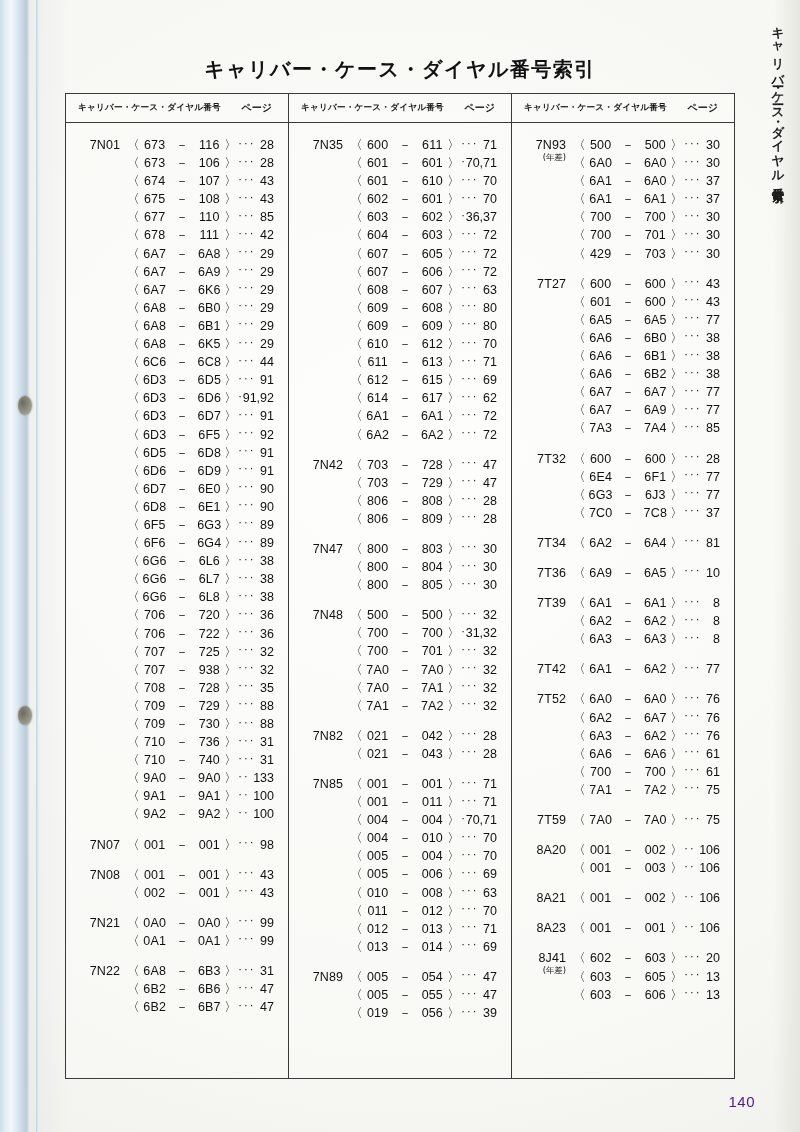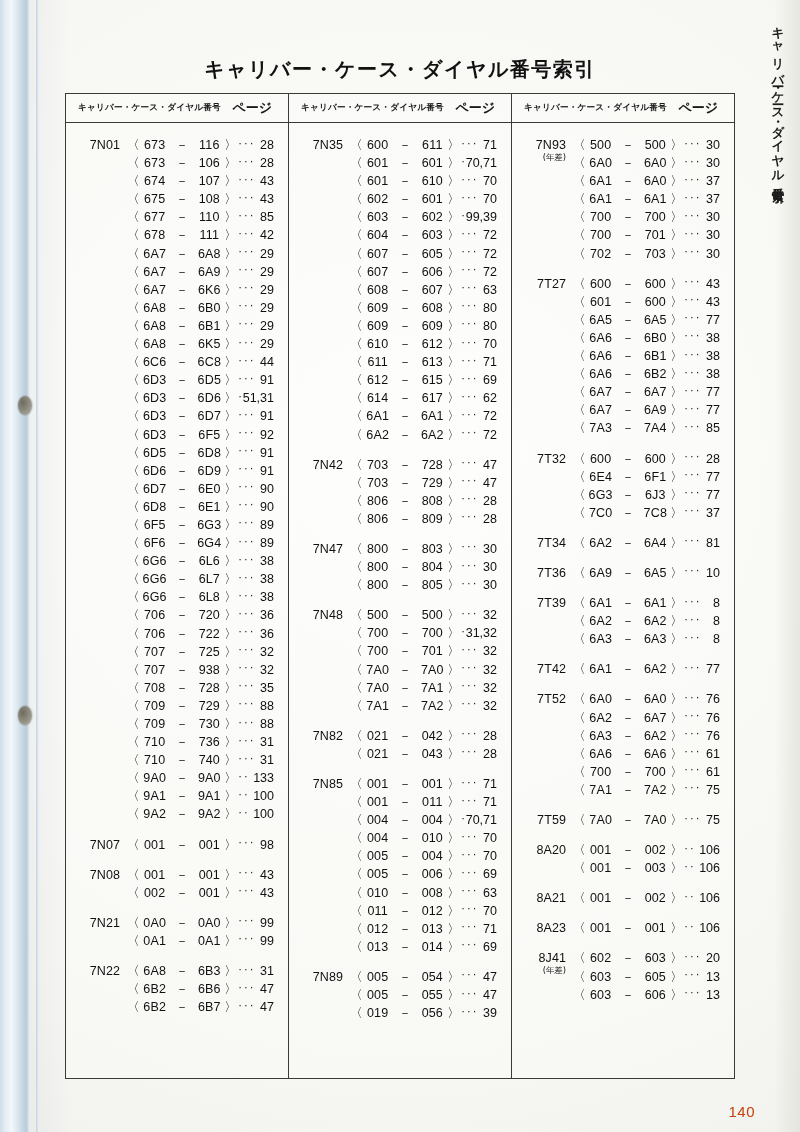--- a/index.html
+++ b/index.html
@@ -118,21 +118,21 @@
   }
   .col-head .h-main {
     font-size: 8.6px;
     font-weight: 700;
     letter-spacing: .2px;
     color: #1a1a1a;
     font-family: "DejaVu Sans", "Liberation Sans", sans-serif;
     white-space: nowrap;
   }
   .col-head .h-page {
-    font-size: 13px;
+    font-size: 10px;
     font-weight: 700;
     color: #1a1a1a;
     font-family: "DejaVu Sans", "Liberation Sans", sans-serif;
     white-space: nowrap;
   }
 
   .col-body {
     flex: 1 1 auto;
     padding: 14px 14px 0 8px;
     overflow: hidden;
@@ -209,23 +209,23 @@
     color: #101010;
     font-family: "Liberation Sans", sans-serif;
     padding-left: 1px;
     min-width: 18px;
   }
 
   
   .folio {
     position: absolute;
     right: 45px;
-    bottom: 12px;
+    bottom: 22px;
     font-size: 15px;
-    color: #c2410c;
+    color: #4c1d95;
     font-family: "Liberation Sans", sans-serif;
     letter-spacing: .5px;
   }
 </style>
 </head>
 <body>
 
 <div class="page-bg"></div>
 <div class="binding-strip"></div>
 <div class="binding-edge"></div>
@@ -417,21 +417,21 @@
           <div class="row">
             <div class="cal"></div>
             <div class="codes">
               <span class="br">〈</span>
               <span class="code-a">6D3</span>
               <span class="dash">－</span>
               <span class="code-b">6D6</span>
               <span class="br">〉</span>
             </div>
             <div class="leader">··································································</div>
-            <div class="pg">51,31</div>
+            <div class="pg">91,92</div>
           </div>
           <div class="row">
             <div class="cal"></div>
             <div class="codes">
               <span class="br">〈</span>
               <span class="code-a">6D3</span>
               <span class="dash">－</span>
               <span class="code-b">6D7</span>
               <span class="br">〉</span>
             </div>
@@ -867,21 +867,21 @@
           <div class="row">
             <div class="cal"></div>
             <div class="codes">
               <span class="br">〈</span>
               <span class="code-a">603</span>
               <span class="dash">－</span>
               <span class="code-b">602</span>
               <span class="br">〉</span>
             </div>
             <div class="leader">··································································</div>
-            <div class="pg">99,39</div>
+            <div class="pg">36,37</div>
           </div>
           <div class="row">
             <div class="cal"></div>
             <div class="codes">
               <span class="br">〈</span>
               <span class="code-a">604</span>
               <span class="dash">－</span>
               <span class="code-b">603</span>
               <span class="br">〉</span>
             </div>
@@ -1447,21 +1447,21 @@
               <span class="code-b">701</span>
               <span class="br">〉</span>
             </div>
             <div class="leader">··································································</div>
             <div class="pg">30</div>
           </div>
           <div class="row">
             <div class="cal"></div>
             <div class="codes">
               <span class="br">〈</span>
-              <span class="code-a">702</span>
+              <span class="code-a">429</span>
               <span class="dash">－</span>
               <span class="code-b">703</span>
               <span class="br">〉</span>
             </div>
             <div class="leader">··································································</div>
             <div class="pg">30</div>
           </div>
         </div>
         <div class="group">
           <div class="row">

